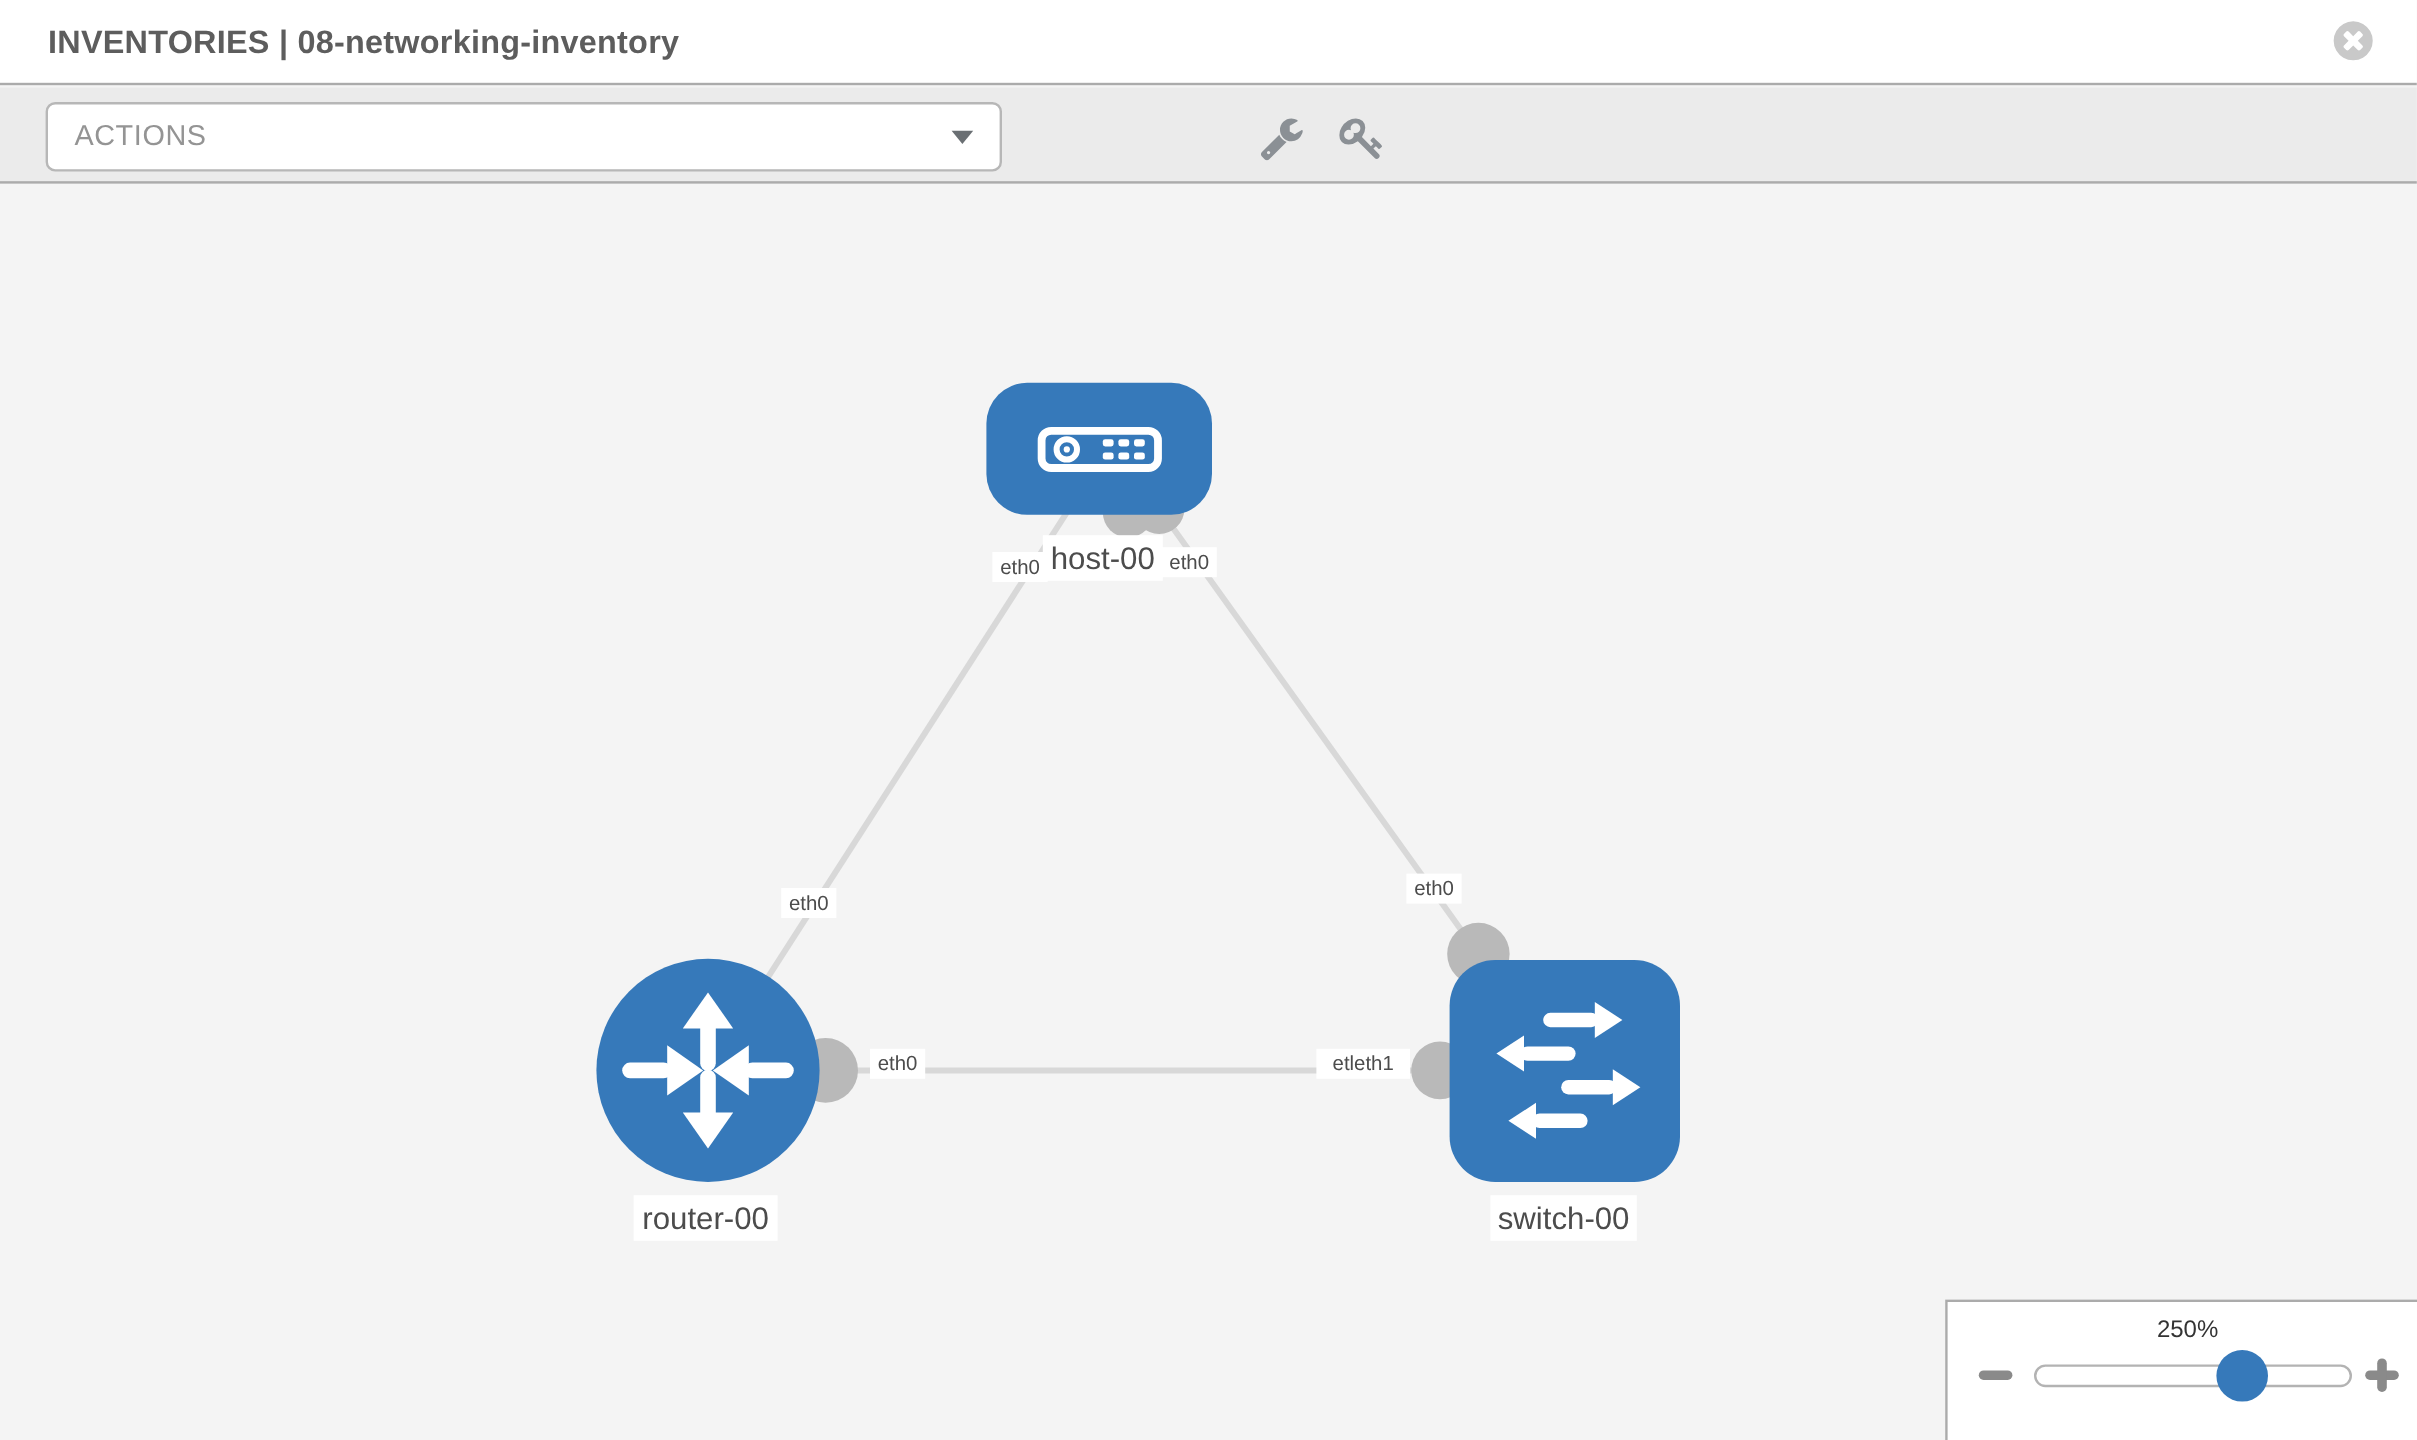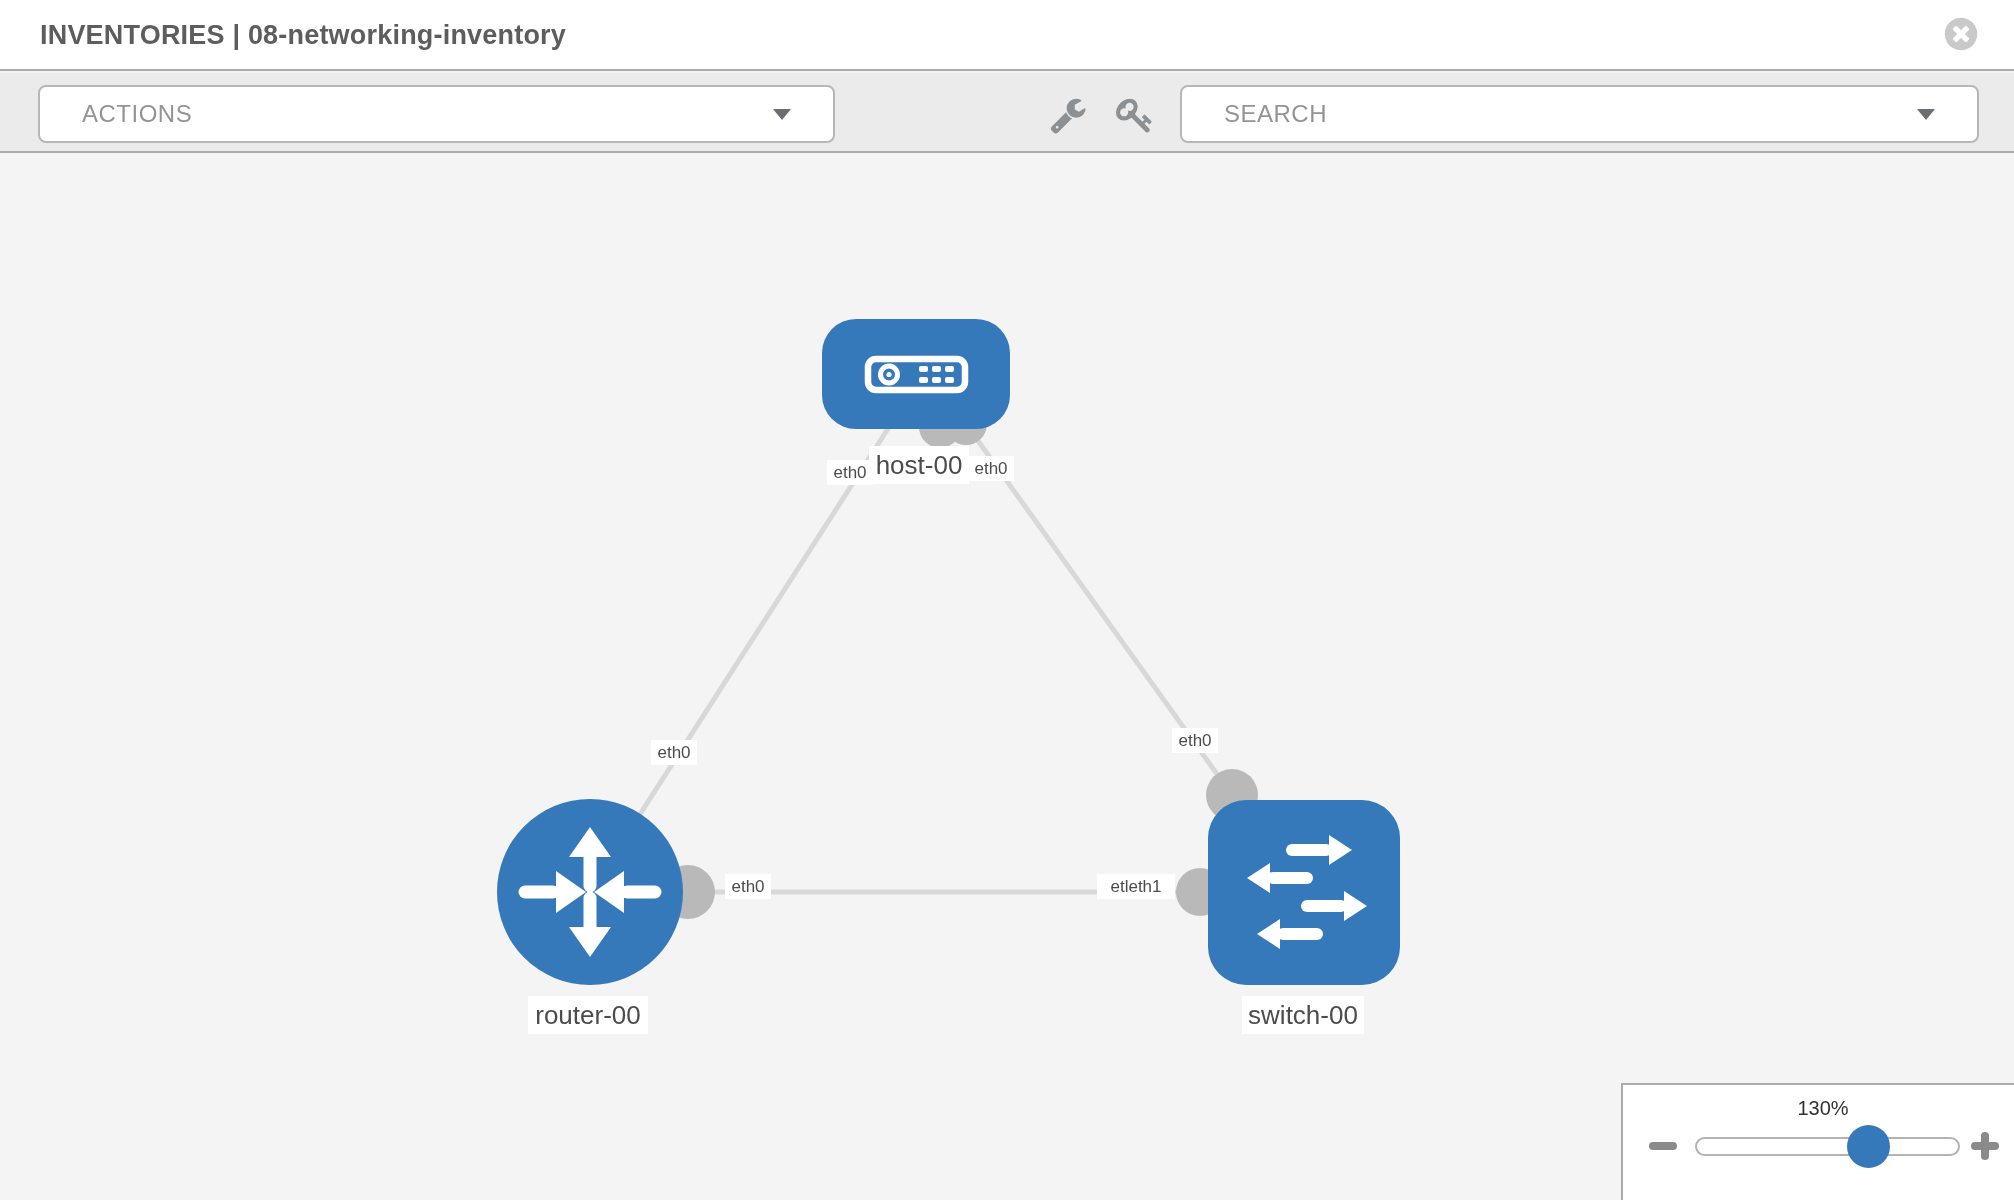--- a/index.html
+++ b/index.html
@@ -13,21 +13,21 @@
     font-weight:bold; color:#5d5d5d; letter-spacing:0.2px; }
   .close-btn { position:absolute; left:1942px; top:15px; width:38px; height:38px;
     cursor:pointer; }
   .close-btn svg { width:38px; height:38px; fill:#c9c9c9; }
 
   
   .toolbar { position:absolute; left:0; top:73px; width:2014px; height:80px;
     background:#ebebeb; border-bottom:2px solid #ababab; }
   .select-box { position:absolute; top:12px; height:58px; background:#ffffff;
     border:2px solid #b7b7b7; border-radius:8px; display:flex; align-items:center;
-    justify-content:space-between; padding:0 42px; cursor:pointer; }
+    justify-content:space-between; padding:0 22px; cursor:pointer; }
   .select-box .sel-label { font-size:24px; color:#949494; letter-spacing:0.5px; }
   .caret { width:0; height:0; border-left:9px solid transparent;
     border-right:9px solid transparent; border-top:11px solid #6a6f73; }
   .actions-box { left:38px; width:797px; }
   .search-box  { left:1180px; width:799px; }
   .tool-icon { position:absolute; top:23px; width:38px; height:38px; cursor:pointer; }
   .tool-icon svg { width:38px; height:38px; fill:#8b9095; }
   .wrench-btn { left:1049px; }
   .key-btn { left:1116px; }
 
@@ -79,24 +79,20 @@
   </div>
   <div class="tool-icon wrench-btn">
     <svg viewBox="0 0 1792 1792">
         <path d="M448 1472q0-26-19-45t-45-19-45 19-19 45 19 45 45 19 45-19 19-45zm644-420l-682 682q-37 37-90 37-52 0-91-37l-106-108q-38-36-38-90 0-53 38-91l681-681q39 98 114.5 173.5t173.5 114.5zm634-435q0 39-23 106-47 134-164.5 217.5t-258.5 83.5q-185 0-316.5-131.5t-131.5-316.5 131.5-316.5 316.5-131.5q58 0 121.5 16.5t107.5 46.5q16 11 16 28t-16 28l-293 169v224l193 107q5-3 79-48.5t135.5-81 70.5-35.5q15 0 23.5 10t8.5 25z"></path>
       </svg>
   </div>
   <div class="tool-icon key-btn">
     <svg viewBox="0 0 1792 1792">
         <path d="M832 512q0-80-56-136t-136-56-136 56-56 136q0 42 19 83-41-19-83-19-80 0-136 56t-56 136 56 136 136 56 136-56 56-136q0-42-19-83 41 19 83 19 80 0 136-56t56-136zm851 704q0 17-49 66t-66 49q-9 0-28.5-16t-36.5-33-38.5-40-24.5-26l-96 96 220 220q28 28 28 68 0 42-39 81t-81 39q-40 0-68-28l-671-671q-176 131-365 131-163 0-265.5-102.5t-102.5-265.5q0-160 95-313t248-248 313-95q163 0 265.5 102.5t102.5 265.5q0 189-131 365l355 355 96-96q-3-3-26-24.5t-40-38.5-33-36.5-16-28.5q0-17 49-66t66-49q13 0 23 10 6 6 46 44.5t82 79.5 86.5 86 73 78 28.5 41z"></path>
       </svg>
-  </div>
-  <div class="select-box search-box">
-    <span class="sel-label">SEARCH</span>
-    <span class="caret"></span>
   </div>
 </div>
 
 <div class="canvas">
 <svg width="2014" height="1045" viewBox="0 0 2014 1045">
 
   <line class="net-link" x1="900" y1="255" x2="590" y2="737"></line>
   <line class="net-link" x1="966" y1="269" x2="1232" y2="640"></line>
   <line class="net-link" x1="688" y1="737" x2="1203" y2="737"></line>
 
@@ -185,19 +181,19 @@
     <text class="name-lbl" x="588" y="869">router-00</text>
   </g>
   <g>
     <rect class="lbl-bg" x="1242" y="841" width="122" height="38"></rect>
     <text class="name-lbl" x="1303" y="869">switch-00</text>
   </g>
 </svg>
 </div>
 
 <div class="zoom-panel">
-  <div class="zoom-level">130%</div>
+  <div class="zoom-level">250%</div>
   <div class="zoom-minus"></div>
   <div class="zoom-track">
     <div class="zoom-thumb"></div>
   </div>
   <div class="zoom-plus"></div>
 </div>
 
 </body></html>

